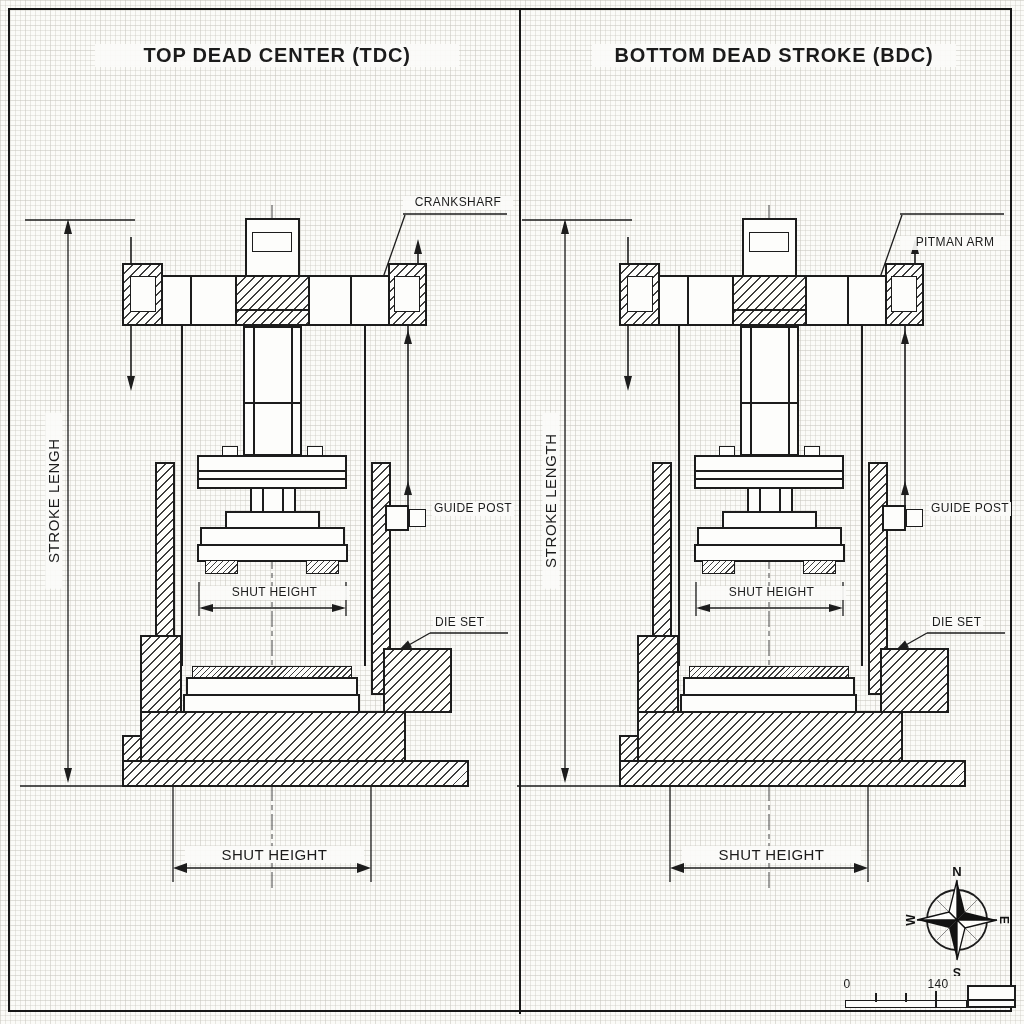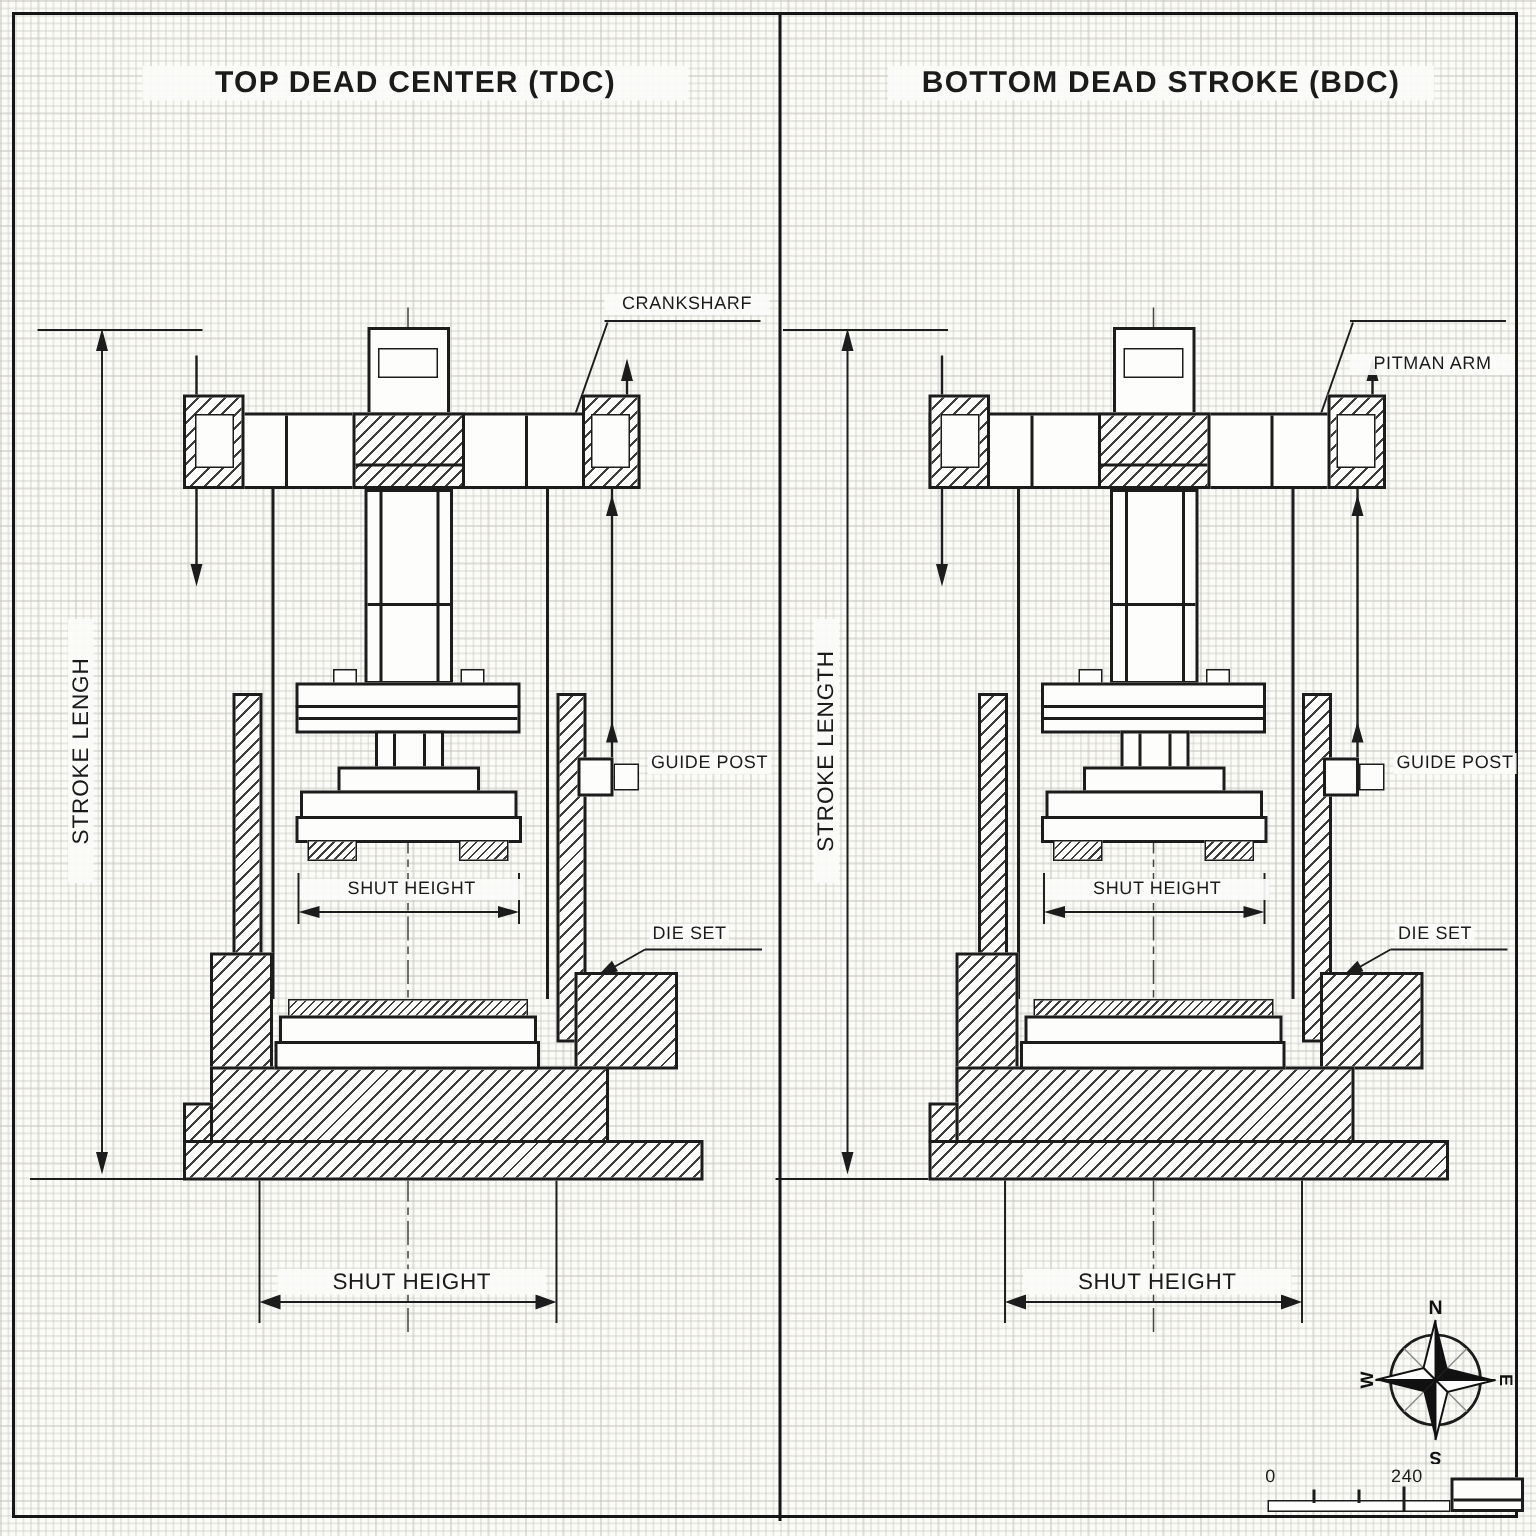--- a/index.html
+++ b/index.html
@@ -246,19 +246,19 @@
     <text x="52" y="104" text-anchor="middle" font-family="Liberation Sans, sans-serif" font-size="12" font-weight="700" fill="#111" transform="rotate(180 52 104)">S</text>
     <text x="6" y="60" text-anchor="middle" font-family="Liberation Sans, sans-serif" font-size="12" font-weight="700" fill="#111" transform="rotate(-90 6 56)">W</text>
   </svg>
 
   <div>
     <div class="r1" style="left:845px;top:1000px;width:122px;height:8px;"></div>
     <div class="vl" style="left:875px;top:993px;height:9px;"></div>
     <div class="vl" style="left:905px;top:993px;height:9px;"></div>
     <div class="vl" style="left:935px;top:991px;height:17px;"></div>
     <div class="lbl c" style="left:838px;top:978px;width:14px;background:transparent;">0</div>
-    <div class="lbl c" style="left:920px;top:978px;width:32px;background:transparent;">240</div>
+    <div class="lbl c" style="left:920px;top:978px;width:32px;background:transparent;">140</div>
     <div class="r" style="left:967px;top:985px;width:49px;height:23px;"></div>
     <div class="hl" style="left:969px;top:999px;width:45px;"></div>
   </div>
 
   <div class="divider"></div>
 </div>
 
 </body></html>

